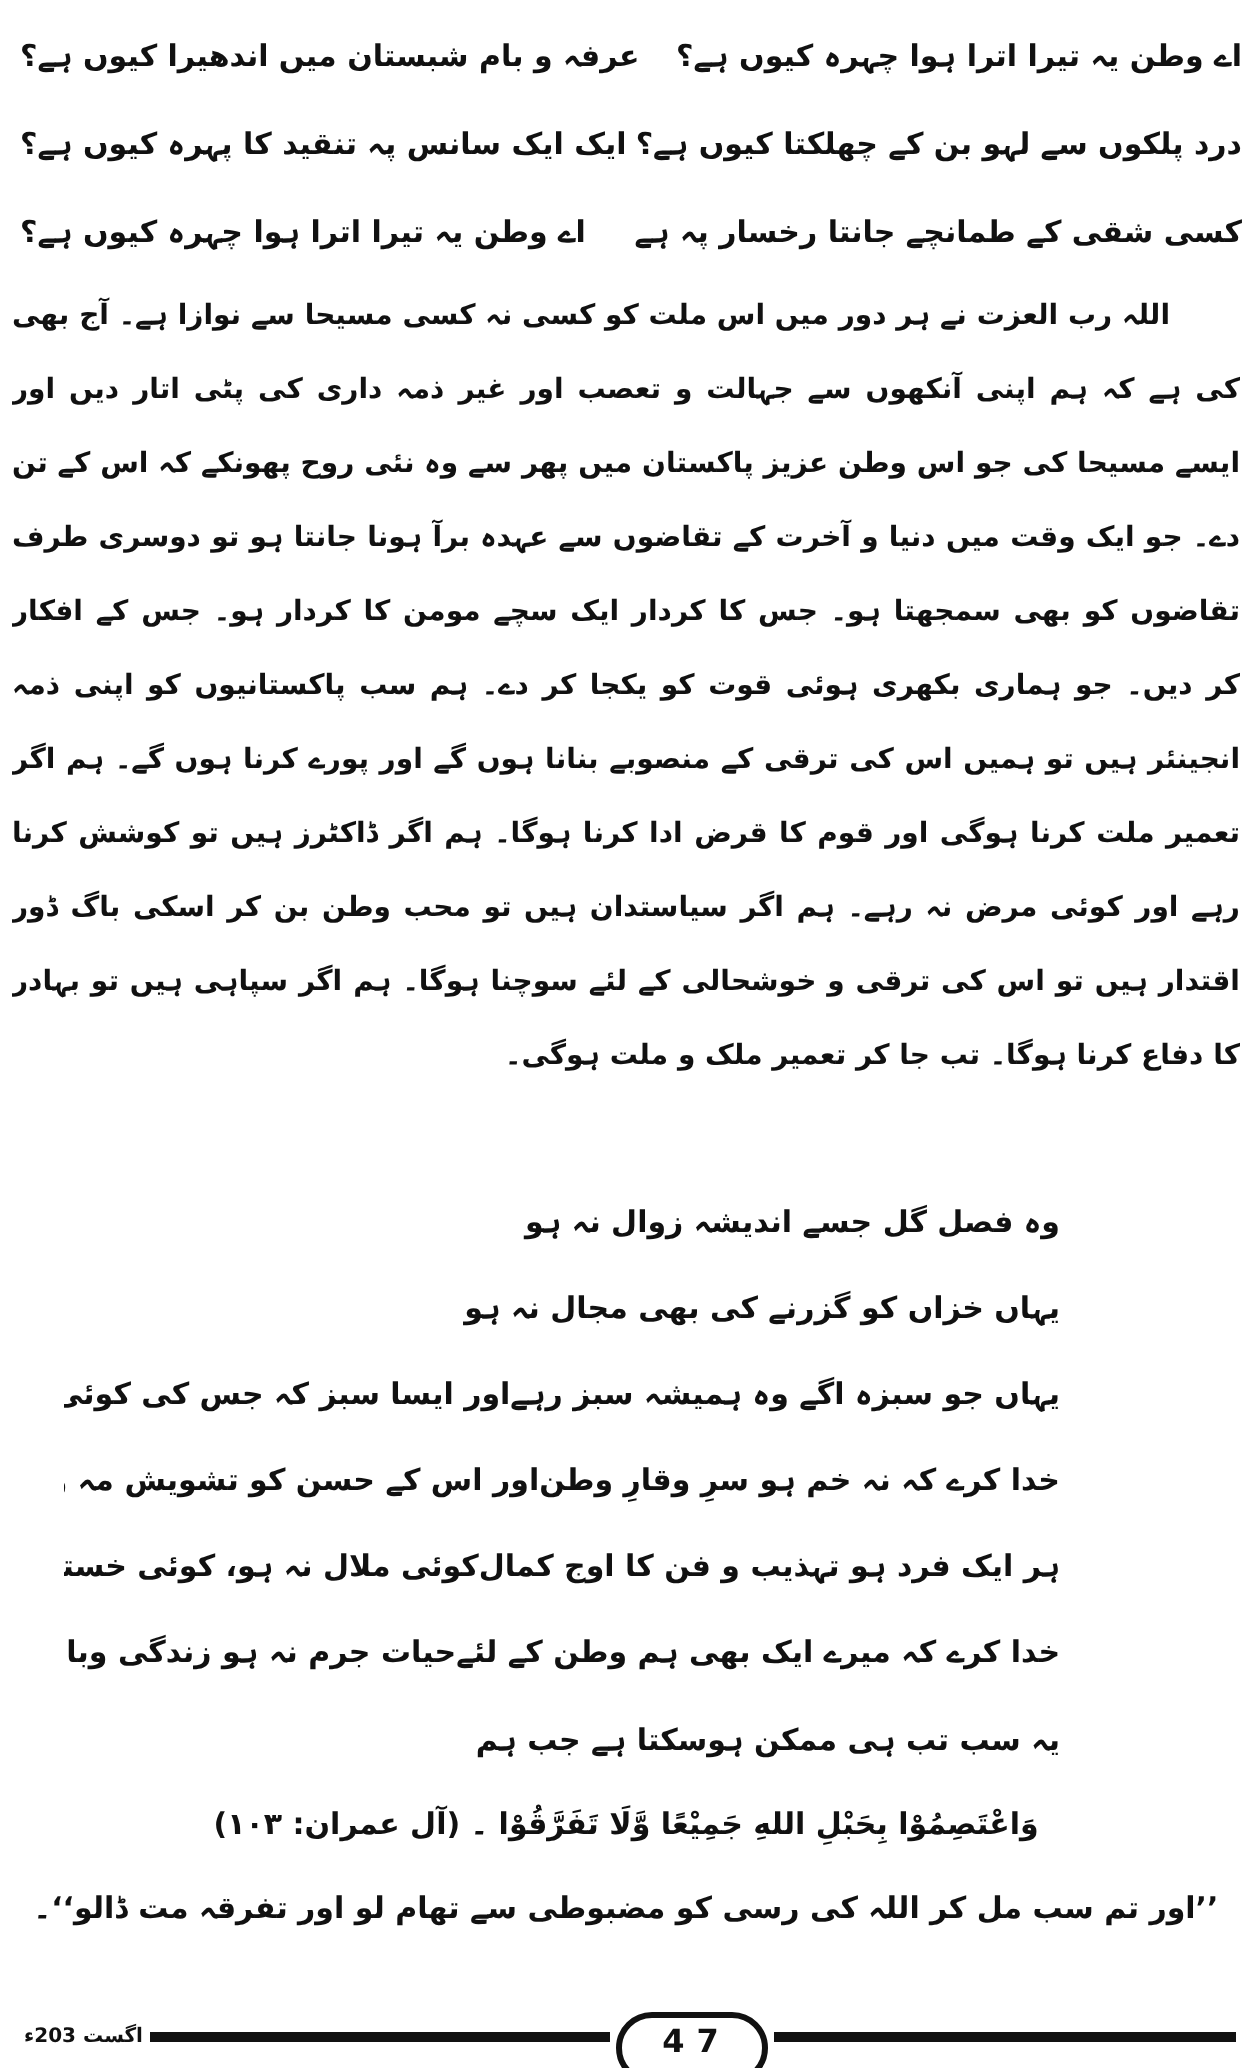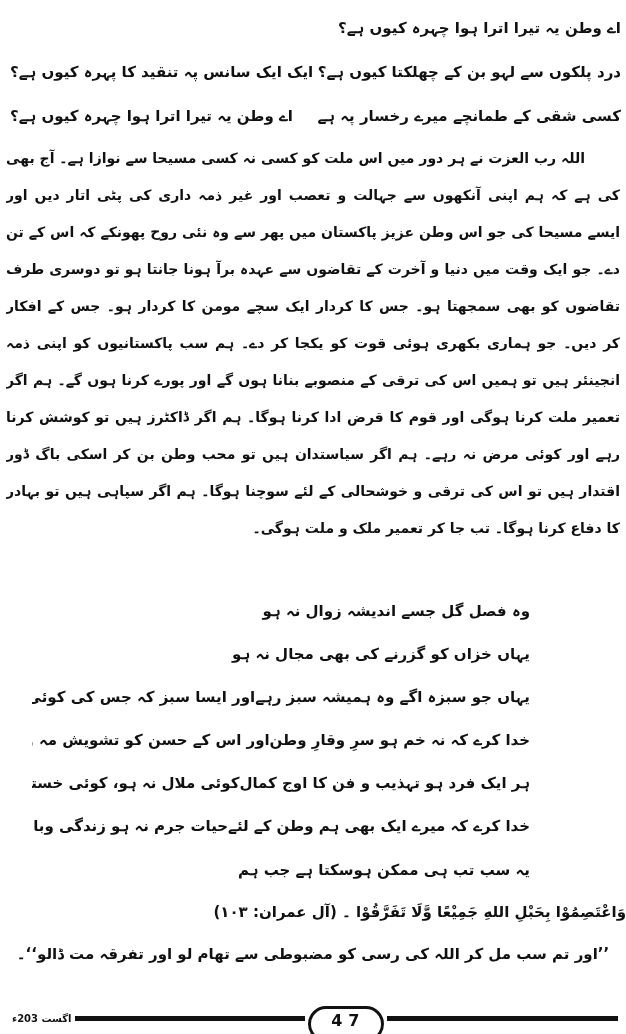--- a/index.html
+++ b/index.html
@@ -36,21 +36,21 @@
     white-space:nowrap; overflow:hidden;
   }
   
   .closing-line {
     position:absolute; top:850px; right:96px; left:15px;
     direction:rtl; text-align:right;
     font-size:15px; font-weight:bold; line-height:40px;
   }
   .quran-verse {
     position:absolute; top:892px; left:0; right:0;
-    direction:rtl; text-align:right;
+    direction:rtl; text-align:center;
     font-size:15px; font-weight:bold; line-height:40px;
   }
   .quran-translation {
     position:absolute; top:934px; left:0; right:0;
     direction:rtl; text-align:center;
     font-size:15px; font-weight:bold; line-height:40px;
   }
   
   .footer {
     position:absolute; top:994px; left:12px; right:5px;
@@ -65,27 +65,28 @@
   }
   .issue-date { direction:rtl; font-size:10px; font-weight:bold; white-space:nowrap; }
   .magazine-name { direction:rtl; font-size:14px; white-space:nowrap; padding-bottom:8px; }
 </style>
 </head>
 <body>
 
 <div class="poem-top">
   <div class="poem-row">
     <span class="hemistich">اے وطن یہ تیرا اترا ہوا چہرہ کیوں ہے؟</span>
+    <span class="hemistich">عرفہ و بام شبستان میں اندھیرا کیوں ہے؟</span>
   </div>
   <div class="poem-row">
     <span class="hemistich">درد پلکوں سے لہو بن کے چھلکتا کیوں ہے؟</span>
     <span class="hemistich">ایک ایک سانس پہ تنقید کا پہرہ کیوں ہے؟</span>
   </div>
   <div class="poem-row">
-    <span class="hemistich">کسی شقی کے طمانچے میرے رخسار پہ ہے</span>
+    <span class="hemistich">کسی شقی کے طمانچے جانتا رخسار پہ ہے</span>
     <span class="hemistich">اے وطن یہ تیرا اترا ہوا چہرہ کیوں ہے؟</span>
   </div>
 </div>
 
 <div class="prose">
   <div class="prose-line first">اللہ رب العزت نے ہر دور میں اس ملت کو کسی نہ کسی مسیحا سے نوازا ہے۔ آج بھی ضرورت اس امر</div>
   <div class="prose-line">کی ہے کہ ہم اپنی آنکھوں سے جہالت و تعصب اور غیر ذمہ داری کی پٹی اتار دیں اور تلاش کریں پھر سے کسی</div>
   <div class="prose-line">ایسے مسیحا کی جو اس وطن عزیز پاکستان میں پھر سے وہ نئی روح پھونکے کہ اس کے تن مردہ میں نئی جان ڈال</div>
   <div class="prose-line">دے۔ جو ایک وقت میں دنیا و آخرت کے تقاضوں سے عہدہ برآ ہونا جانتا ہو تو دوسری طرف عہد حاضر کے</div>
   <div class="prose-line">تقاضوں کو بھی سمجھتا ہو۔ جس کا کردار ایک سچے مومن کا کردار ہو۔ جس کے افکار مردہ دلوں میں ولولہ پیدا</div>

